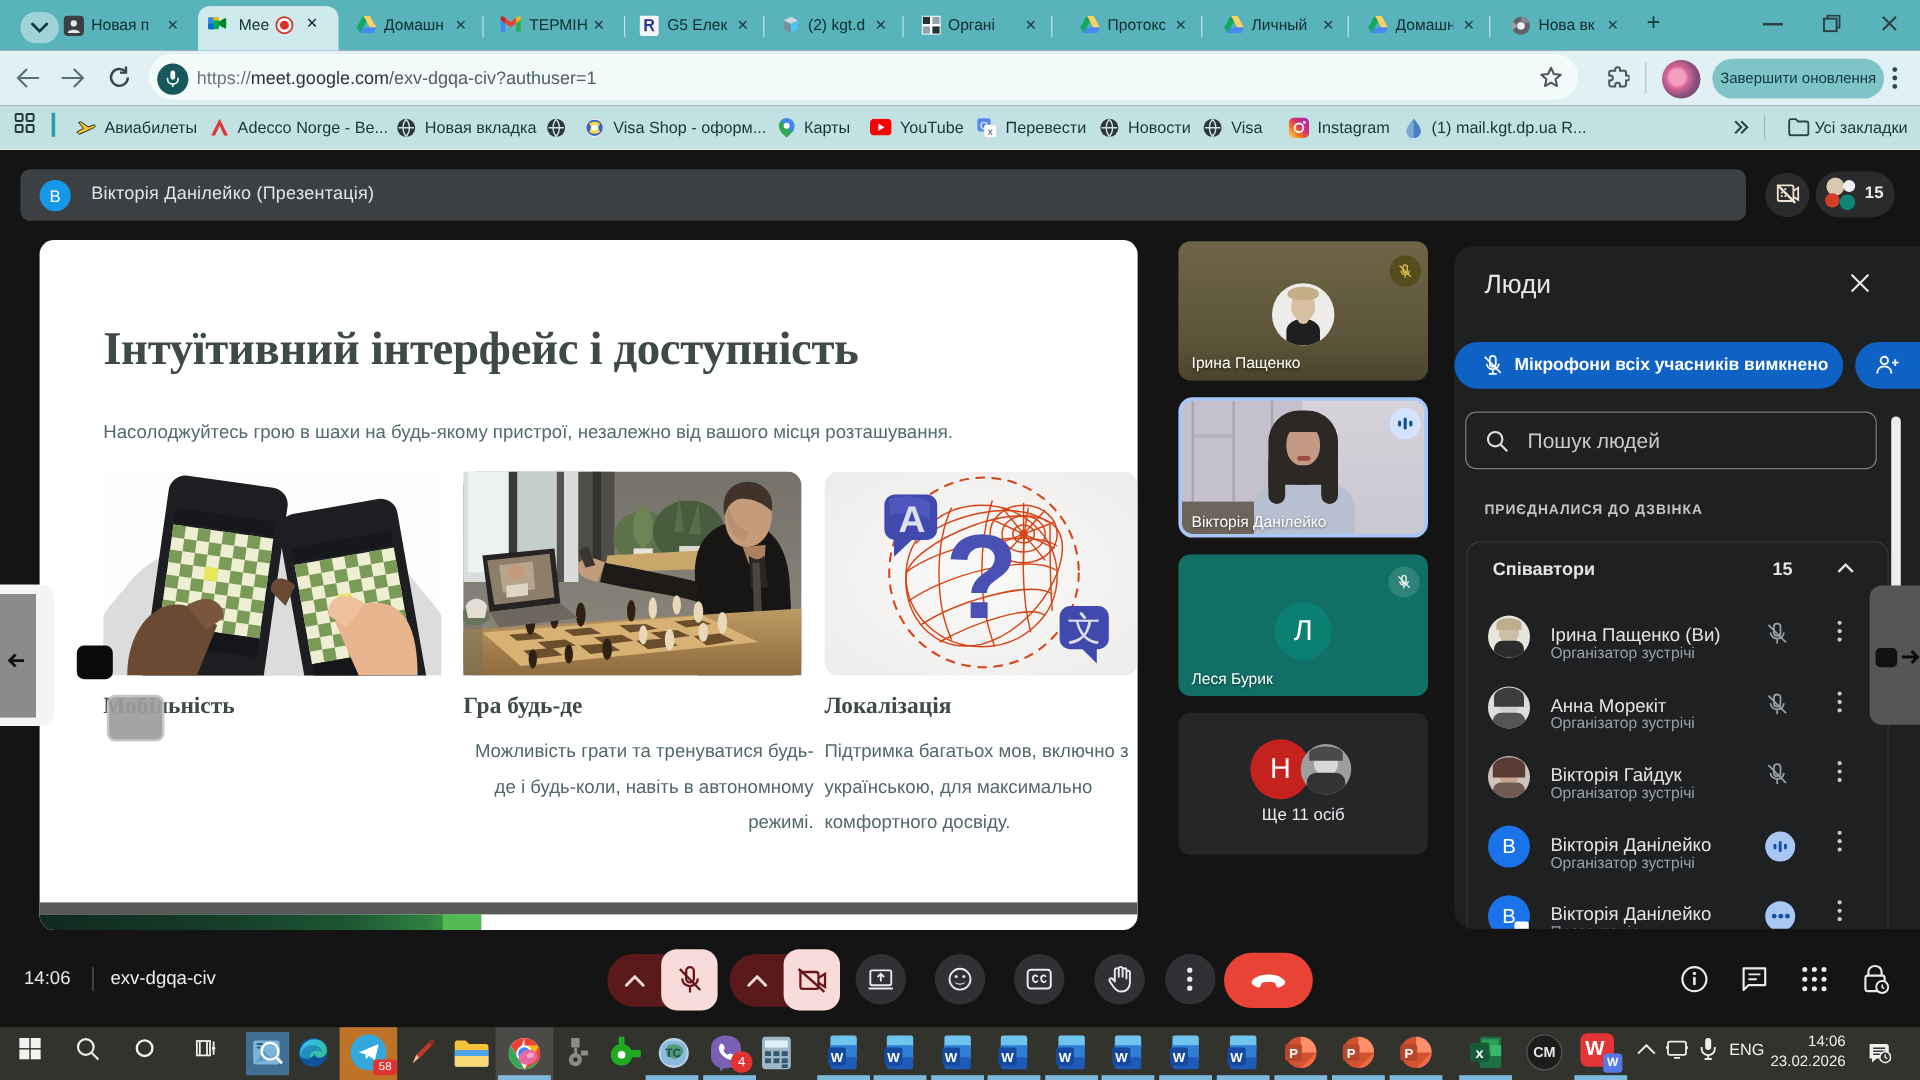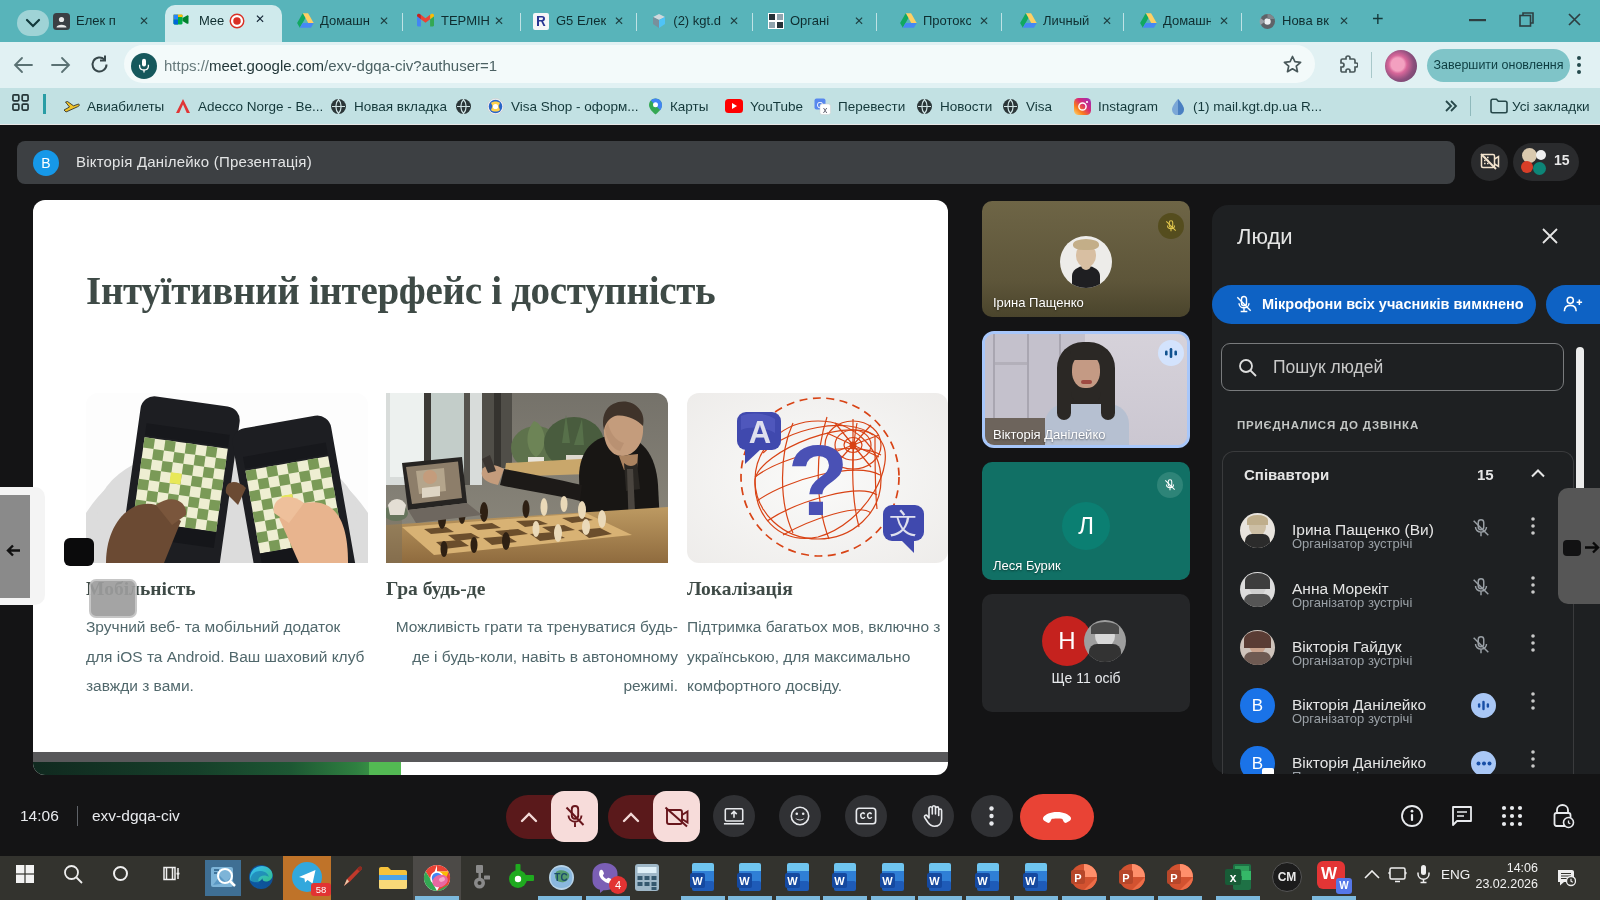--- a/index.html
+++ b/index.html
@@ -38,21 +38,21 @@
     <div class="abs" style="left:17px;top:10px;width:32px;height:26px;border-radius:13px;background:#9fd3d6;"></div>
     <svg class="abs" style="left:25px;top:17px" width="16" height="12" viewBox="0 0 16 12">
         <path d="M2 3 L8 9 L14 3" stroke="#12393c" stroke-width="2.2" fill="none" stroke-linecap="round"></path>
       </svg>
 
     <svg class="fav" style="left:53px;" width="17" height="17" viewBox="0 0 17 17">
         <rect x="0" y="0" width="17" height="17" rx="3.5" fill="#3b3f44"></rect>
         <circle cx="8.5" cy="6.5" r="2.6" fill="#e8e8e8"></circle>
         <path d="M3.5 14.5 C3.5 10.8 13.5 10.8 13.5 14.5 Z" fill="#e8e8e8"></path>
       </svg>
-    <div class="tabttl" style="left:76px;width:52px;">Елек п</div>
+    <div class="tabttl" style="left:76px;width:52px;">Новая п</div>
     <div class="tclose" style="left:137px;">✕</div>
 
     <div id="activetab"></div>
     <svg class="fav" style="left:172px;top:12px;z-index:3" width="18" height="15" viewBox="0 0 24 20">
         <path d="M14 10 L14 5 C14 4 13.4 3.5 12.5 3.5 L3.5 3.5 C2.6 3.5 2 4 2 5 L2 15 C2 16 2.6 16.5 3.5 16.5 L12.5 16.5 C13.4 16.5 14 16 14 15 Z" fill="#00ac47"></path>
         <path d="M2 3.5 L8 3.5 L8 10 L2 10 Z" fill="#ffba00"></path>
         <path d="M8 10 L14 16.5 L3.5 16.5 C2.6 16.5 2 16 2 15 Z" fill="#0066da" opacity="0"></path>
         <path d="M14 8 L20 4.5 C21 4 22 4.4 22 5.5 L22 14.5 C22 15.6 21 16 20 15.5 L14 12 Z" fill="#00832d"></path>
         <rect x="2" y="3.5" width="6" height="6.5" fill="#2684fc"></rect>
         <path d="M2 10 L8 10 L8 16.5 L3.5 16.5 C2.6 16.5 2 16 2 15 Z" fill="#0066da"></path>
@@ -326,20 +326,21 @@
     </svg>
   <div class="abs" style="left:1513px;top:143px;width:66px;height:38px;border-radius:19px;background:#2a2b2d;"></div>
   <div class="abs" style="left:1522px;top:148px;width:15px;height:15px;border-radius:50%;background:#d9c9ae;"></div>
   <div class="abs" style="left:1536px;top:150px;width:10px;height:10px;border-radius:50%;background:#efefef;"></div>
   <div class="abs" style="left:1521px;top:161px;width:12px;height:12px;border-radius:50%;background:#d73e28;"></div>
   <div class="abs" style="left:1533px;top:162px;width:13px;height:13px;border-radius:50%;background:#0d8577;"></div>
   <div class="abs" style="left:1554px;top:152px;font-size:14px;font-weight:bold;color:#e8e8e8;">15</div>
 
   <div class="abs" id="slide" style="left:33px;top:200px;width:915px;height:575px;background:#fff;border-radius:12px;overflow:hidden;">
     <div class="abs" style="left:53px;top:68px;font-family:'Liberation Serif',serif;font-weight:bold;font-size:39px;letter-spacing:-0.3px;color:#3e4a46;">Інтуїтивний інтерфейс і доступність</div>
+    <div class="abs" style="left:53px;top:152px;font-size:15.5px;color:#516b6e;">Насолоджуйтесь грою в шахи на будь-якому пристрої, незалежно від вашого місця розташування.</div>
 
     <svg class="abs" style="left:53px;top:193px" width="282" height="170" viewBox="0 0 282 170">
       <rect width="282" height="170" rx="12" fill="#fdfdfd"></rect>
       <path d="M0 170 L0 120 C40 60 100 50 141 78 C182 50 242 60 282 120 L282 170 Z" fill="#dcdcdc"></path>
       <ellipse cx="141" cy="120" rx="130" ry="70" fill="#dcdcdc"></ellipse>
       <g transform="translate(-12,0) rotate(8 110 80)">
           <rect x="58" y="8" width="100" height="185" rx="14" fill="#1d1e22"></rect>
           <rect x="66" y="36" width="84" height="12" fill="#17181c"></rect>
           <rect x="66" y="50" width="84" height="84" fill="#eeeed2"></rect>
           <g fill="#7a9a57">
@@ -550,21 +551,20 @@
       <g>
           <rect x="196" y="112" width="41" height="36" rx="9" fill="#4049ae"></rect>
           <path d="M227 146 L227 160 L213 146 Z" fill="#4049ae"></path>
           <text x="216.5" y="140" font-size="28" fill="#dfe0ee" text-anchor="middle" font-family="Liberation Sans">文</text>
         </g>
     </svg>
 
     <div class="sh" style="left:53px;top:378px;">Мобільність</div>
     <div class="sh" style="left:353px;top:378px;">Гра будь-де</div>
     <div class="sh" style="left:654px;top:378px;">Локалізація</div>
-    <div class="sb" style="left:53px;top:412px;width:290px;">Зручний веб- та мобільний додаток<br>для iOS та Android. Ваш шаховий клуб<br>завжди з вами.</div>
     <div class="sb" style="left:353px;top:412px;width:292px;text-align:right;">Можливість грати та тренуватися будь-<br>де і будь-коли, навіть в автономному<br>режимі.</div>
     <div class="sb" style="left:654px;top:412px;width:262px;">Підтримка багатьох мов, включно з<br>українською, для максимально<br>комфортного досвіду.</div>
     <div class="abs" style="left:56px;top:379px;width:48px;height:39px;border-radius:7px;background:#9d9d9d;border:2px solid #c2c2c2;opacity:0.92;"></div>
 
     <div class="abs" style="left:0px;top:552px;width:915px;height:10px;background:#58585a;"></div>
     <div class="abs" style="left:0px;top:562px;width:368px;height:13px;background:linear-gradient(90deg,#10291f 0,#16402a 45%,#1d5733 70%,#2f8040 88%,#4aae4e 100%);"></div>
     <div class="abs" style="left:336px;top:562px;width:32px;height:13px;background:#53b953;"></div>
   </div>
 
   <div class="abs" style="left:982px;top:201px;width:208px;height:116px;border-radius:10px;background:linear-gradient(180deg,#6e6546 0%,#5d5539 70%,#4a442c 100%);"></div>

